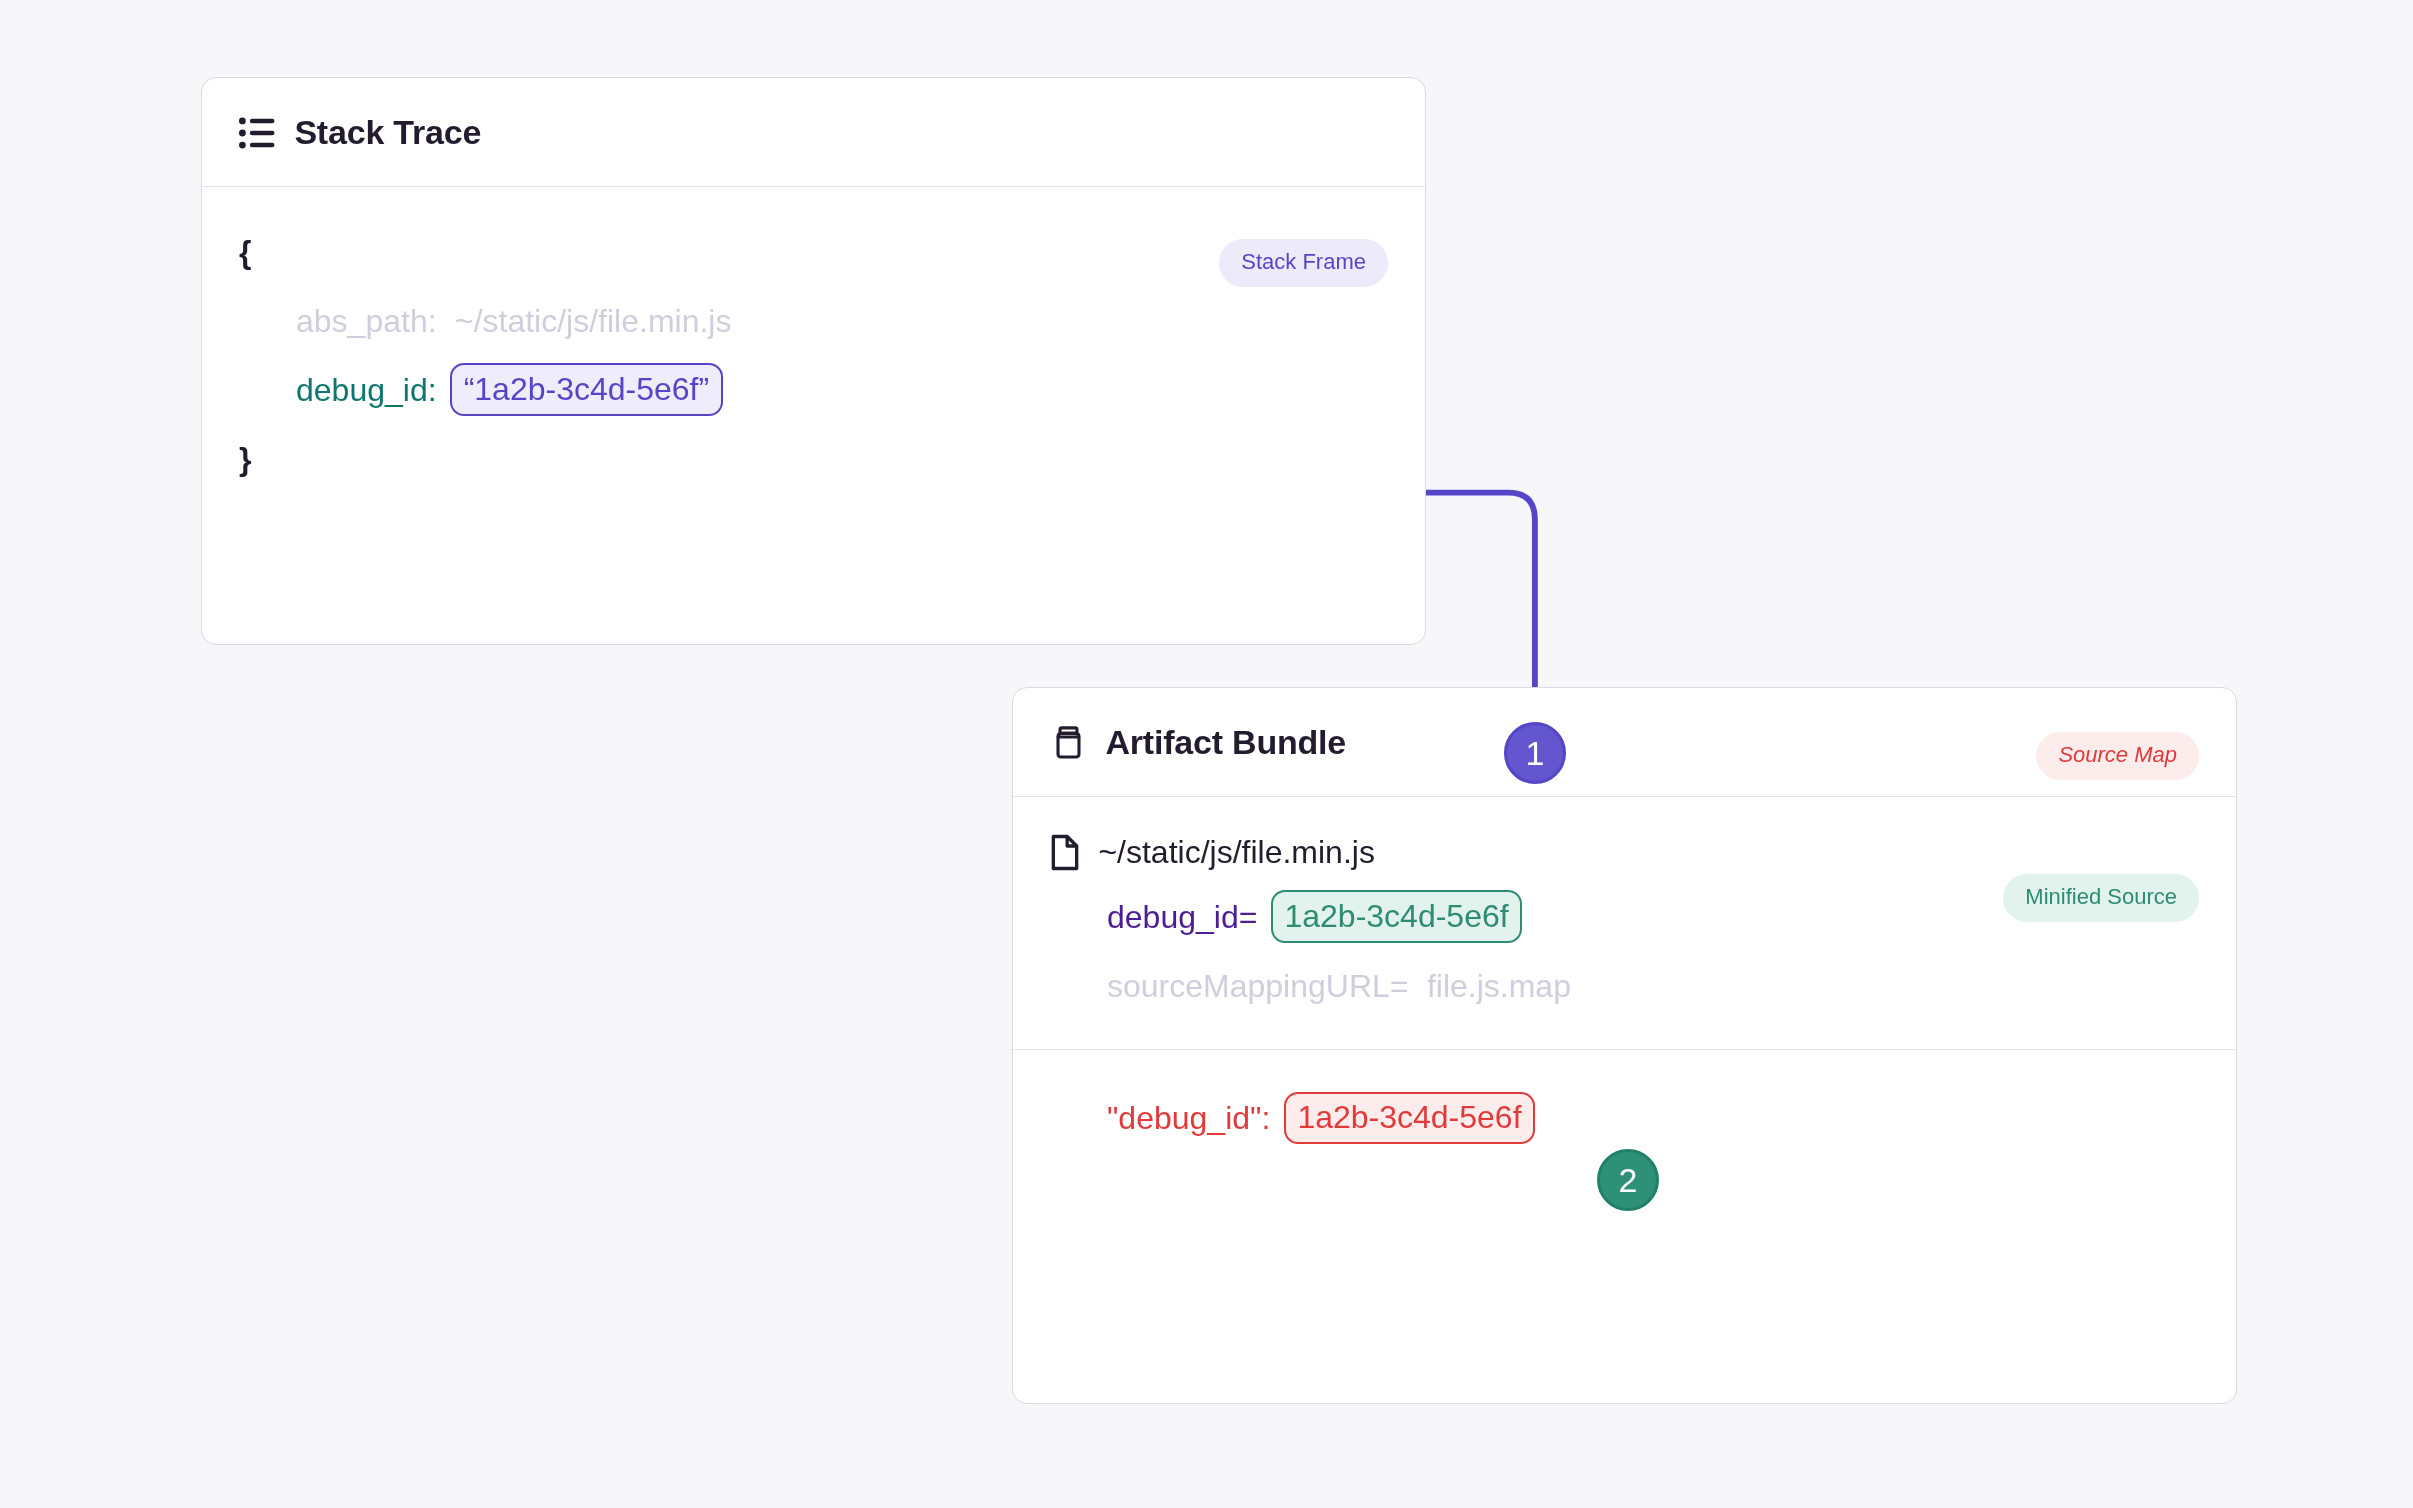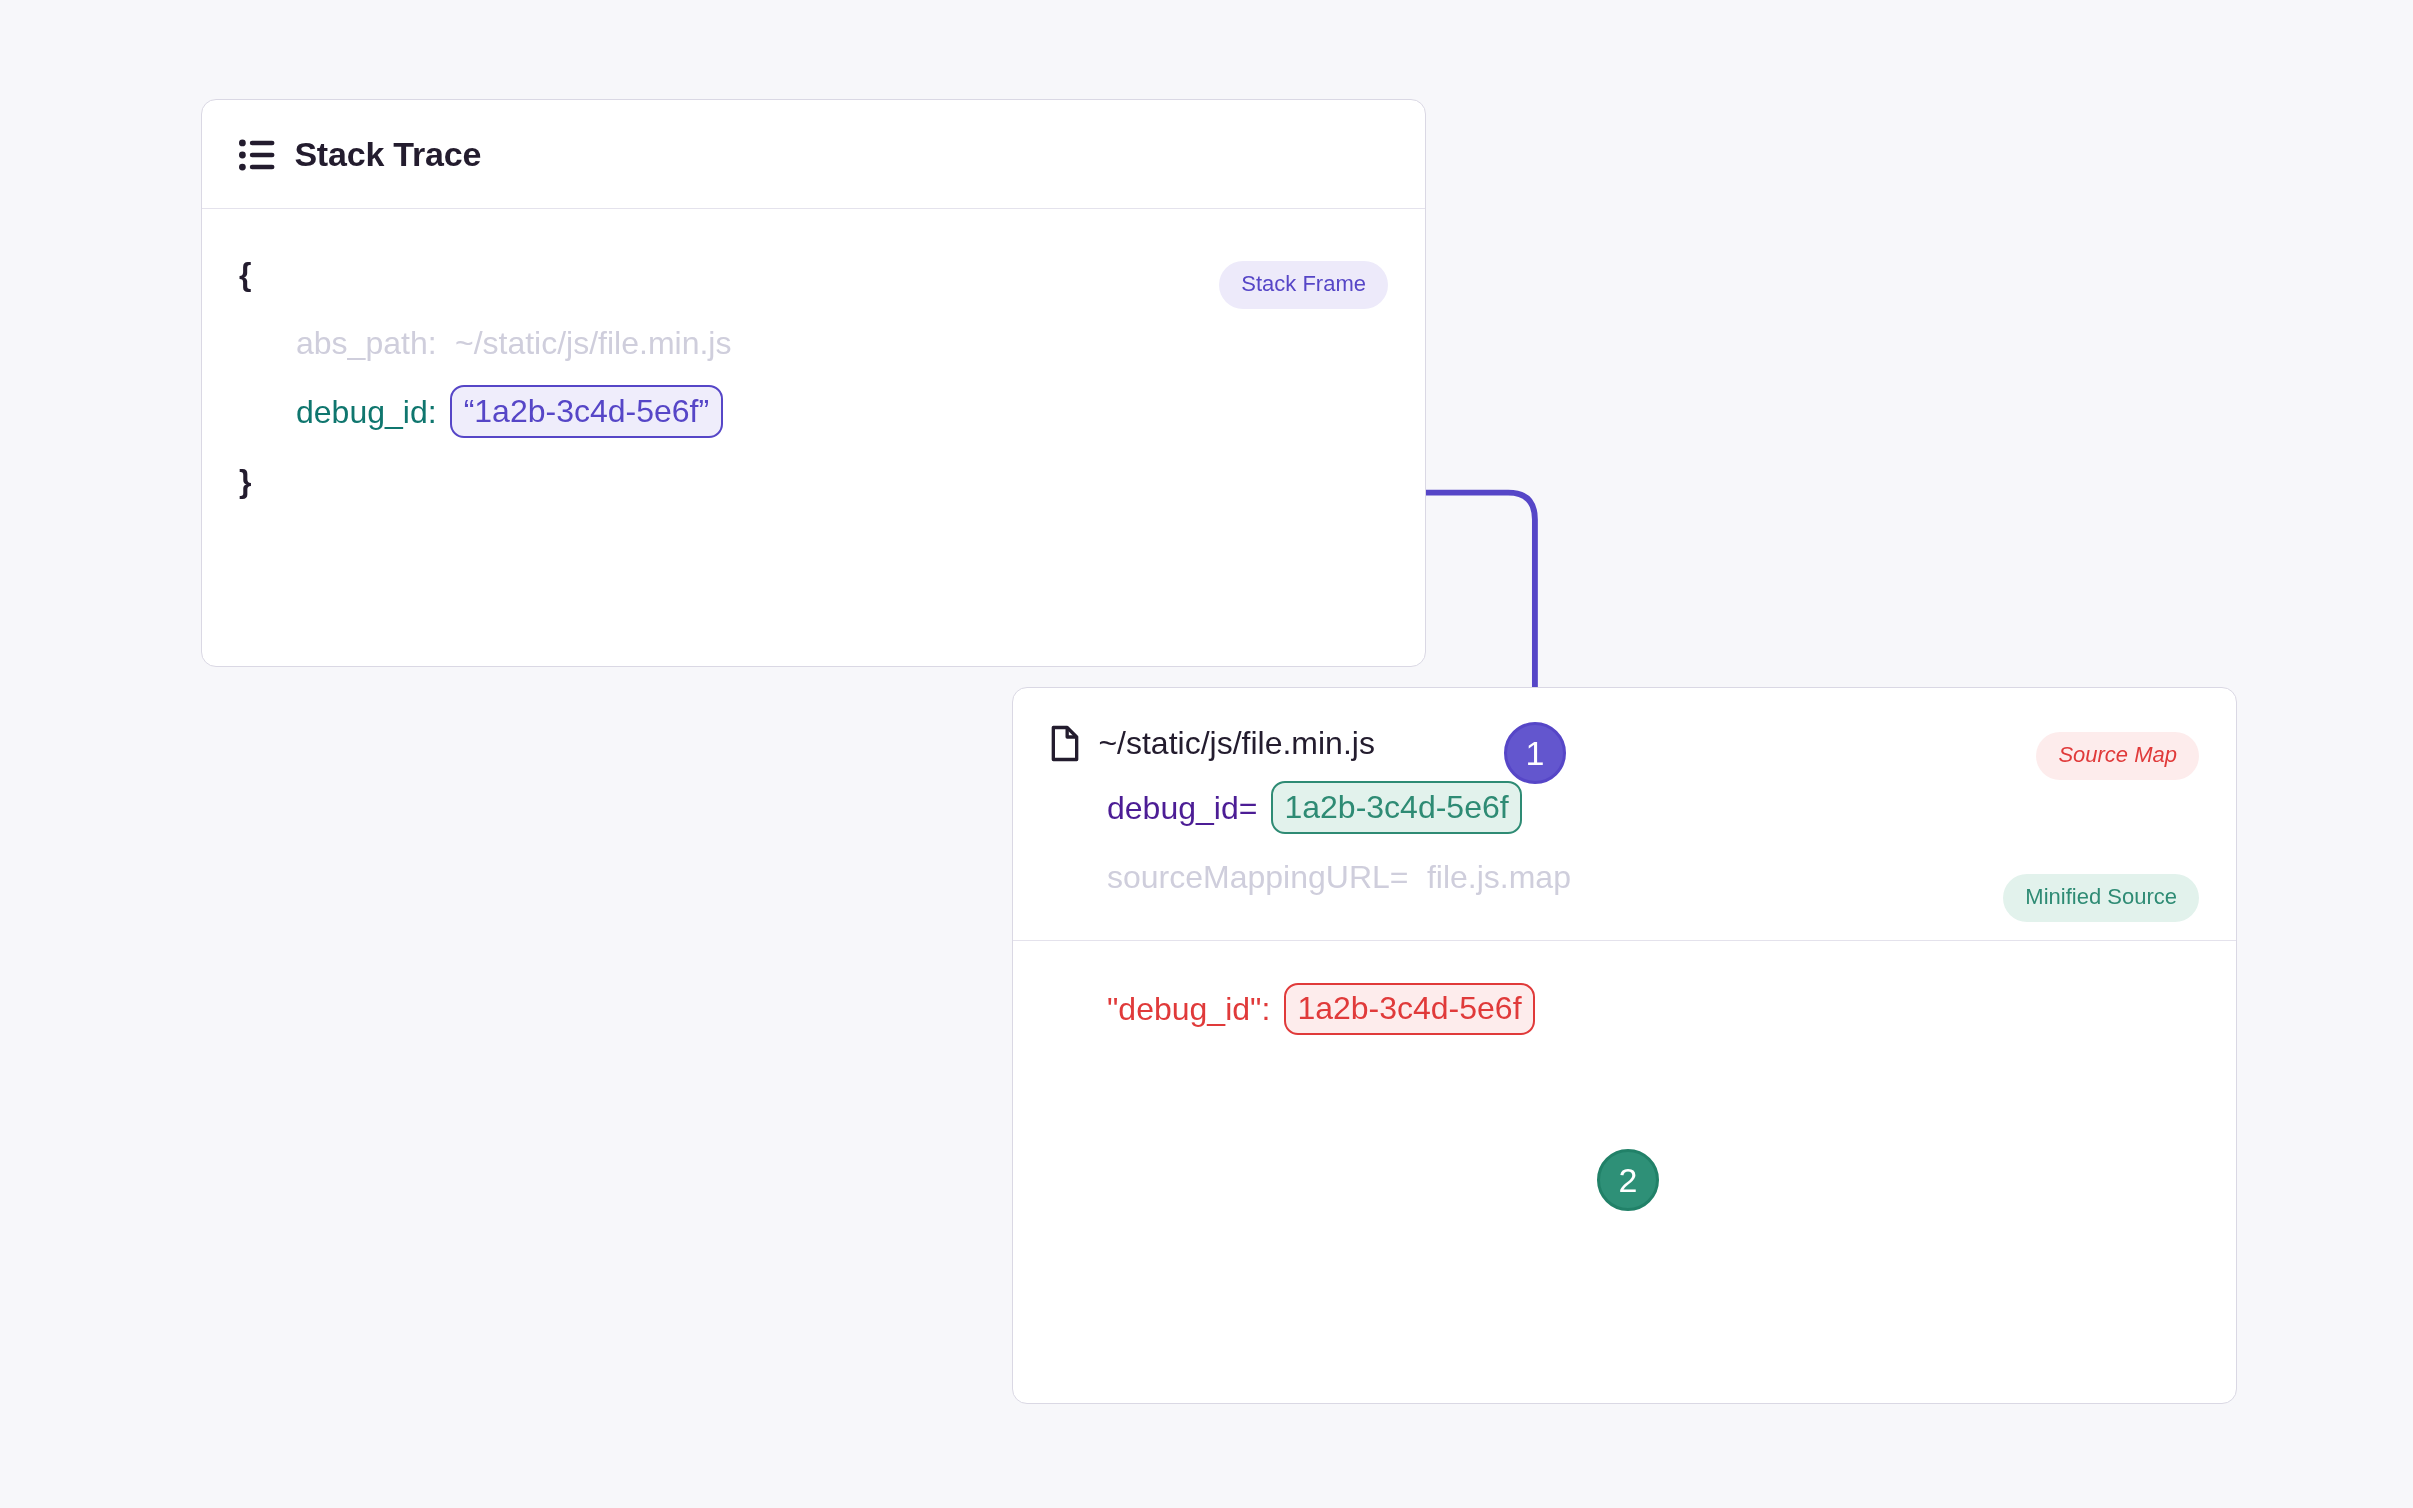--- a/index.html
+++ b/index.html
@@ -55,21 +55,20 @@
   }
 
   .card-body { padding: 30px 37px 37px 37px; }
 
   
   #stack-trace-card {
     left: 201px;
     top: 77px;
     width: 1225px;
     height: 568px;
-    margin-top: 22px;
   }
 
   .code-line {
     display: flex;
     align-items: center;
     font-size: 32px;
     line-height: 1.0;
     white-space: nowrap;
     height: 69px;
   }
@@ -240,20 +239,30 @@
         <span class="brace">}</span>
       </div>
 
     </div>
 
     <div class="pill pill-purple" style="right: 37px; top: 161px;">Stack Frame</div>
   </div>
 
   <div class="card" id="artifact-bundle-card">
 
+    <div class="card-header">
+      <span class="icon">
+        <svg width="37" height="37" viewBox="0 0 24 24" fill="none" stroke="#231C2E" stroke-width="2" stroke-linejoin="round">
+          <rect x="6.5" y="2.5" width="11" height="3.6" rx="1.2"></rect>
+          <path d="M5.2 8.4 h13.6 v11.2 a1.8 1.8 0 0 1 -1.8 1.8 h-10 a1.8 1.8 0 0 1 -1.8 -1.8 z"></path>
+          <path d="M5.2 8.4 q0 -2.3 2.2 -2.3 h9.2 q2.2 0 2.2 2.3"></path>
+        </svg>
+      </span>
+      <span class="card-title">Artifact Bundle</span>
+    </div>
 
     <div class="section">
       <div class="file-row">
         <span class="icon">
           <svg width="30" height="37" viewBox="0 0 18 22" fill="none" stroke="#231C2E" stroke-width="2" stroke-linejoin="round">
             <path d="M2 1.4 h8.3 L16 7.1 V20.6 H2 Z"></path>
             <path d="M10.3 1.4 V7.1 H16"></path>
           </svg>
         </span>
         <span class="file-name">~/static/js/file.min.js</span>

